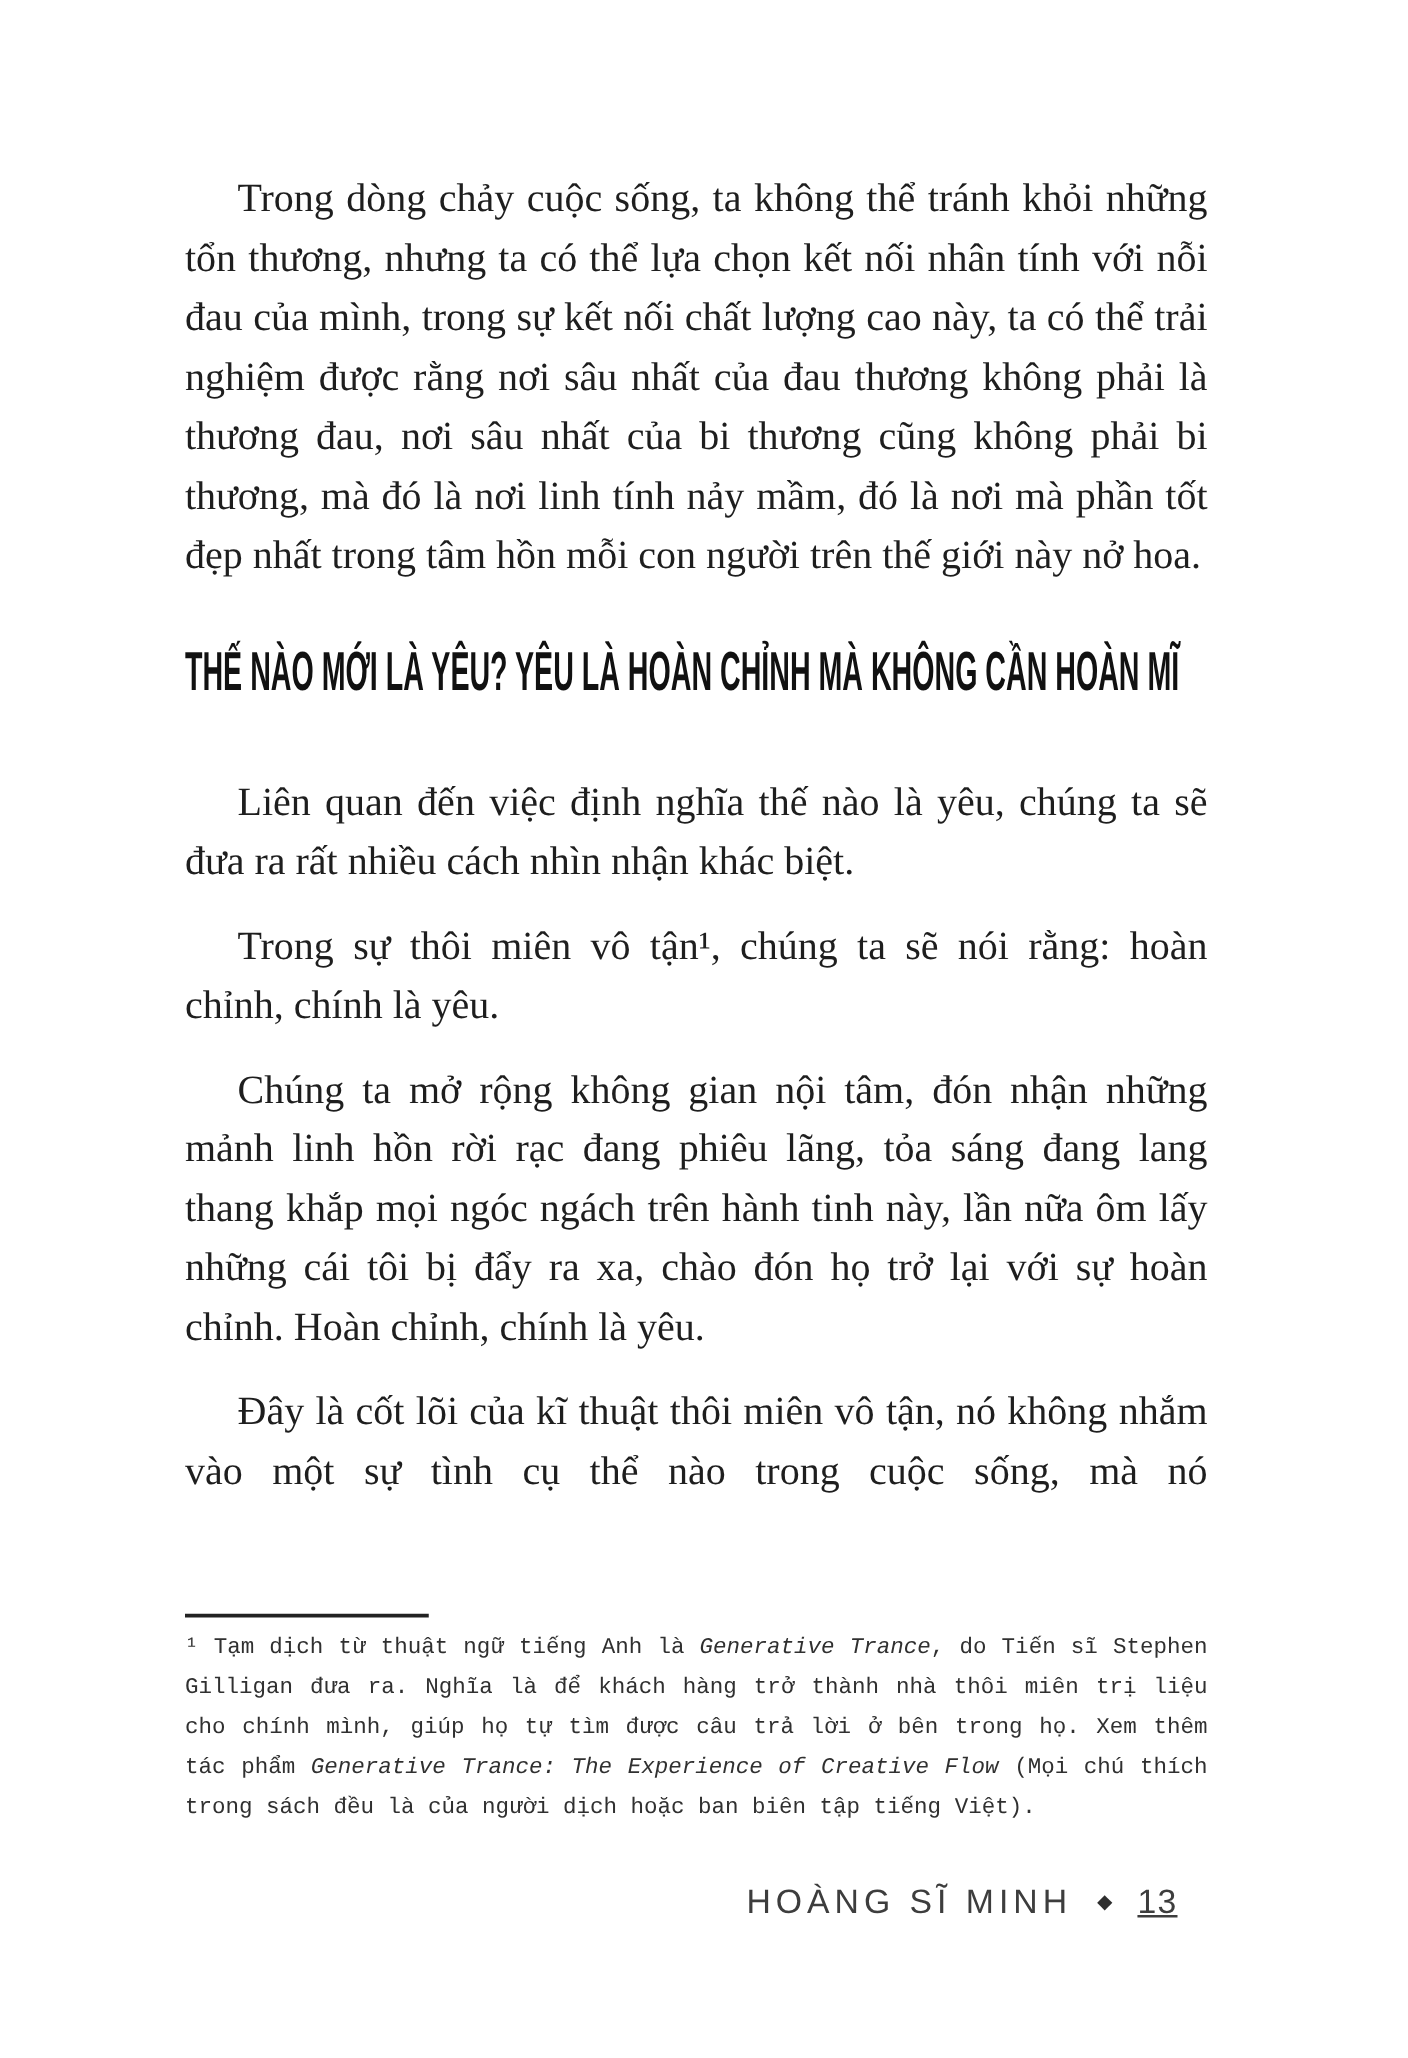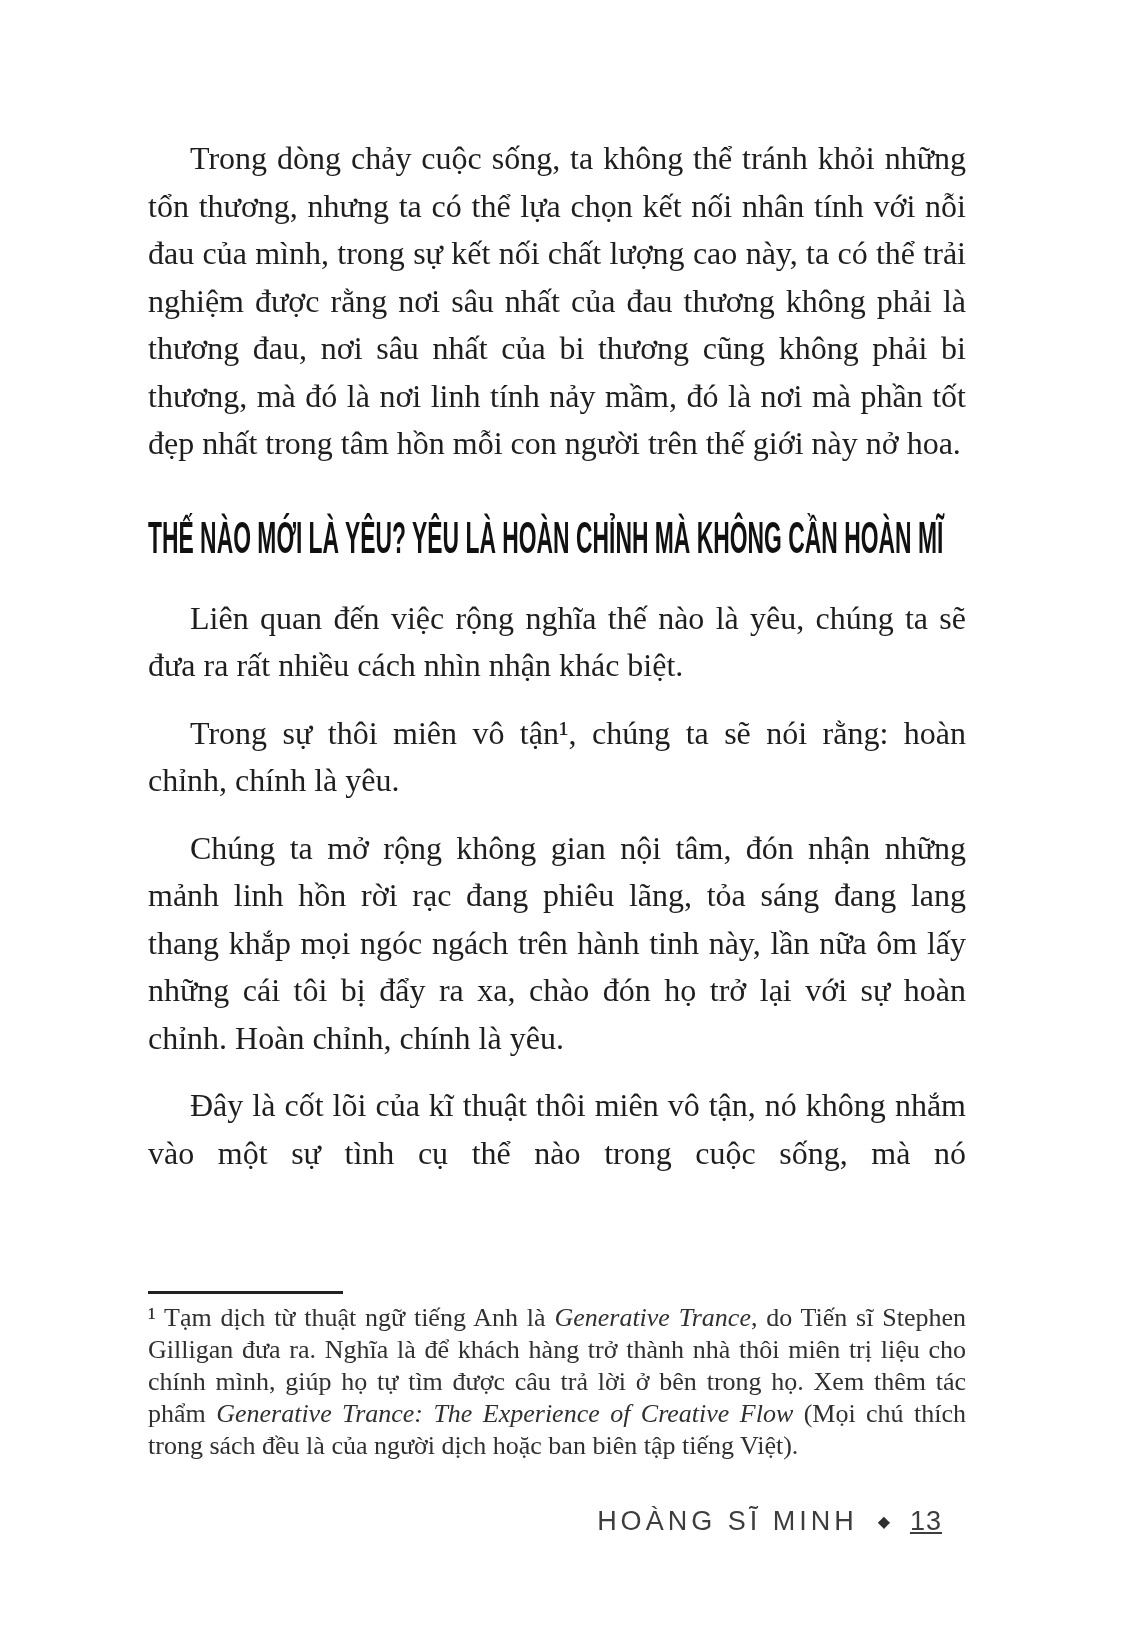--- a/index.html
+++ b/index.html
@@ -28,21 +28,21 @@
     font-size: 32px;
     line-height: 47.5px;
     text-align: justify;
     text-indent: 42px;
     color: #1e1e1e;
   }
   .body-text p.continues {
     text-align-last: justify;
   }
   .section-heading {
-    margin: 46px 0 33px 0;
+    margin: 46px 0 56px 0;
     padding: 0;
     height: 48px;
     overflow: visible;
     white-space: nowrap;
   }
   .section-heading .condensed {
     display: inline-block;
     transform: scaleX(0.52);
     transform-origin: 0 50%;
     font-family: "Liberation Sans", "DejaVu Sans", sans-serif;
@@ -60,22 +60,22 @@
     width: 195px;
     height: 3px;
     background: #222222;
   }
   .footnote {
     position: absolute;
     top: 1302px;
     left: 148px;
     width: 818px;
     margin: 0;
-    font-family: Liberation Serif, serif;
-    font-size: 26px;
+    font-family: Liberation Mono, monospace;
+    font-size: 18px;
     line-height: 32px;
     text-align: justify;
     color: #303030;
   }
   .page-footer {
     position: absolute;
     top: 1506px;
     right: 158px;
     display: flex;
     align-items: center;
@@ -102,21 +102,21 @@
 
 <div class="page">
 
   <div class="body-text">
     <p>Trong dòng chảy cuộc sống, ta không thể tránh khỏi những tổn thương, nhưng ta có thể lựa chọn kết nối nhân tính với nỗi đau của mình, trong sự kết nối chất lượng cao này, ta có thể trải nghiệm được rằng nơi sâu nhất của đau thương không phải là thương đau, nơi sâu nhất của bi thương cũng không phải bi thương, mà đó là nơi linh tính nảy mầm, đó là nơi mà phần tốt đẹp nhất trong tâm hồn mỗi con người trên thế giới này nở hoa.</p>
 
     <h2 class="section-heading">
       <span class="condensed">THẾ NÀO MỚI LÀ YÊU? YÊU LÀ HOÀN CHỈNH MÀ KHÔNG CẦN HOÀN MĨ</span>
     </h2>
 
-    <p>Liên quan đến việc rộng nghĩa thế nào là yêu, chúng ta sẽ đưa ra rất nhiều cách nhìn nhận khác biệt.</p>
+    <p>Liên quan đến việc định nghĩa thế nào là yêu, chúng ta sẽ đưa ra rất nhiều cách nhìn nhận khác biệt.</p>
 
     <p>Trong sự thôi miên vô tận¹, chúng ta sẽ nói rằng: hoàn chỉnh, chính là yêu.</p>
 
     <p>Chúng ta mở rộng không gian nội tâm, đón nhận những mảnh linh hồn rời rạc đang phiêu lãng, tỏa sáng đang lang thang khắp mọi ngóc ngách trên hành tinh này, lần nữa ôm lấy những cái tôi bị đẩy ra xa, chào đón họ trở lại với sự hoàn chỉnh. Hoàn chỉnh, chính là yêu.</p>
 
     <p class="continues">Đây là cốt lõi của kĩ thuật thôi miên vô tận, nó không nhắm vào một sự tình cụ thể nào trong cuộc sống, mà nó</p>
   </div>
 
   <div class="footnote-rule"></div>
 

